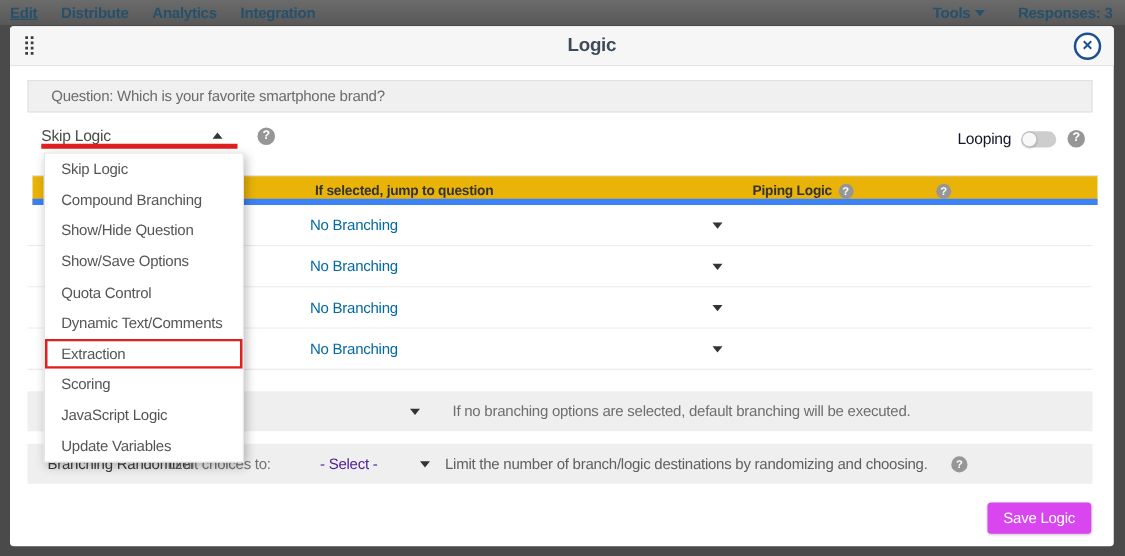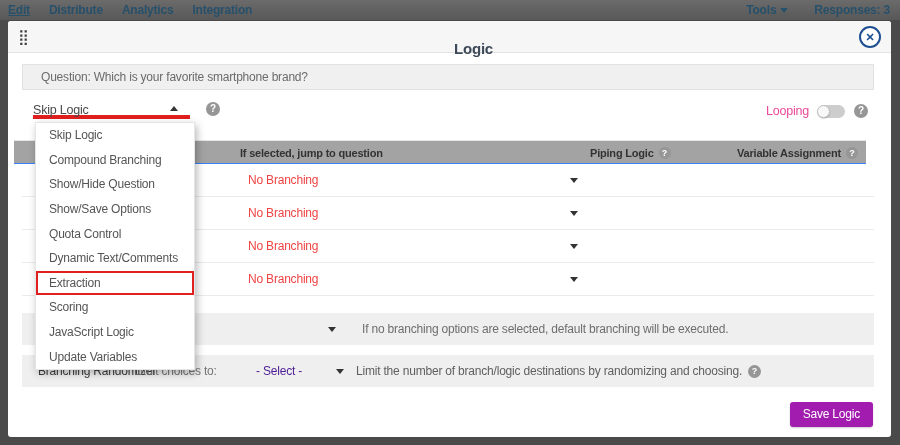--- a/index.html
+++ b/index.html
@@ -33,21 +33,21 @@
   .modal-header {
     position:absolute; left:0; top:0; width:883px; height:32px;
     background:#f6f6f6; border-bottom:1px solid #e3e3e3;
     border-radius:3px 3px 0 0;
   }
   .drag-handle {
     position:absolute; left:10px; top:4px; font-size:15px; color:#3d3d3d;
     cursor:move; line-height:24px;
   }
   .modal-title {
-    position:absolute; left:0; right:0; top:12px; height:32px; line-height:32px;
+    position:absolute; left:0; right:0; top:0; height:32px; line-height:32px;
     text-align:center; font-size:15px; font-weight:700; color:#3e4a59;padding-left:48px;
   }
   .close-btn {
     position:absolute; right:10px; top:5px; width:22px; height:22px;
     border:2px solid #1d4f91; border-radius:50%; color:#1d4f91;
     font-size:11px; font-weight:700; line-height:18px; text-align:center;
     cursor:pointer; background:#fff;
   }
 
   
@@ -70,47 +70,47 @@
   }
   .help {
     display:inline-block; width:14px; height:14px; border-radius:50%;
     background:#969696; color:#fff; font-size:10px; font-weight:700;
     text-align:center; line-height:14px; cursor:pointer; letter-spacing:0;
   }
   .help.abs1 { position:absolute; left:198px; top:81px; }
 
   
   .looping { position:absolute; top:83px; right:23px; display:flex; align-items:center; gap:9px; }
-  .looping .lbl { font-size:12.5px; color:#ec4899; }
+  .looping .lbl { font-size:12.5px; color:#0f172a; }
   .toggle { position:relative; width:27px; height:13px; background:#cdcdcd; border-radius:7px; cursor:pointer; }
   .toggle .knob {
     position:absolute; left:-1px; top:0; width:13px; height:13px; border-radius:50%;
     background:#f8f8f8; border:1px solid #bdbdbd; box-shadow:0 1px 1px rgba(0,0,0,.15);
   }
 
   
   .tbl-header {
-    position:absolute; left:6px; top:119px; width:852px; height:24px;
-    background:#a3a3a3; border-top:1px solid #e6e6e6; border-bottom:1px solid #3b82f6;
+    position:absolute; left:18px; top:119px; width:852px; height:24px;
+    background:#eab308; border-top:1px solid #e6e6e6; border-bottom:5px solid #3b82f6;
     font-size:11px; font-weight:700; color:#333;
   }
   .tbl-header .h { position:absolute; top:0; height:24px; line-height:23px; display:flex; align-items:center; gap:5px; }
   .h-jump { left:226px; }
   .h-pipe { left:576px; }
   .h-var  { left:723px; }
   .tbl-header .help { width:12px; height:12px; line-height:12px; font-size:9px; }
 
   .row {
     position:absolute; left:14px; width:852px; height:33px;
     border-bottom:1px solid #ebebeb; background:#fff;
   }
   .row-select {
     position:absolute; left:226px; top:0; width:330px; height:33px; cursor:pointer;
   }
-  .row-select .val { font-size:12px; color:#ef4444; line-height:33px; }
+  .row-select .val { font-size:12px; color:#0369a1; line-height:33px; }
   .row-select .tri-dn {
     position:absolute; right:0; top:14px; width:0; height:0;
     border-left:4px solid transparent; border-right:4px solid transparent;
     border-top:5px solid #333;
   }
 
   .gray-row {
     position:absolute; left:14px; width:852px; height:32px; background:#efefef;
     font-size:12px; color:#6e6e6e;
   }
@@ -123,40 +123,40 @@
   .default-row .caret-box { position:absolute; left:296px; top:0; width:28px; height:32px; cursor:pointer; }
   .default-row .caret-box .tri-dn { left:10px; }
   .default-row .note { position:absolute; left:340px; top:0; line-height:32px; }
 
   .rand-row { top:334px; }
   .rand-row .r-label { position:absolute; left:16px; line-height:32px; color:#3c3c3c; }
   .rand-row .r-limit { position:absolute; left:112px; line-height:32px; color:#737373; }
   .rand-row .r-select { position:absolute; left:214px; top:0; width:108px; height:32px; cursor:pointer; }
   .rand-row .r-select .val { position:absolute; left:20px; line-height:32px; color:#4c1d95; }
   .rand-row .r-select .tri-dn { right:0; }
-  .rand-row .r-note { position:absolute; left:334px; top:0; line-height:32px; display:flex; align-items:center; gap:6px; color:#5f5f5f; }
+  .rand-row .r-note { position:absolute; left:334px; top:0; line-height:32px; display:flex; align-items:center; gap:19px; color:#5f5f5f; }
   .rand-row .help { width:13px; height:13px; line-height:13px; font-size:9px; }
 
   
   .dropdown {
     position:absolute; left:27px; top:101px; width:160px; height:248px;
     background:#fff; border:1px solid #e5e5e5;
     box-shadow:2px 3px 8px rgba(0,0,0,.28);
     display:flex; flex-direction:column; z-index:50;
   }
   .dd-item {
     flex:1; display:flex; align-items:center; padding-left:13px;
     font-size:12px; color:#555; cursor:pointer; background:#fff;
   }
   .dd-item.highlight { box-shadow:inset 0 0 0 2px #e01f1f; }
 
   
   .save-btn {
     position:absolute; right:18px; top:381px; height:25px; padding:0 13px;
-    background:#a21caf; border:none; border-radius:3px;
+    background:#d946ef; border:none; border-radius:3px;
     color:#fff; font-size:12px; font-family:"Liberation Sans",sans-serif;
     line-height:25px; cursor:pointer; box-shadow:0 1px 2px rgba(0,0,0,.2);
     letter-spacing:-0.2px;
   }
 </style>
 </head>
 <body>
 
 <div class="topbar">
   <div class="menu">
@@ -198,21 +198,20 @@
     <span class="help">?</span>
   </div>
 
   <div class="tbl-header">
     <span class="h h-jump">If selected, jump to question</span>
     <span class="h h-pipe">
       <span>Piping Logic</span>
       <span class="help">?</span>
     </span>
     <span class="h h-var">
-      <span>Variable Assignment</span>
       <span class="help">?</span>
     </span>
   </div>
 
   <div class="row" style="top:143px">
     <div class="row-select">
       <span class="val">No Branching</span>
       <span class="tri-dn"></span>
     </div>
   </div>

